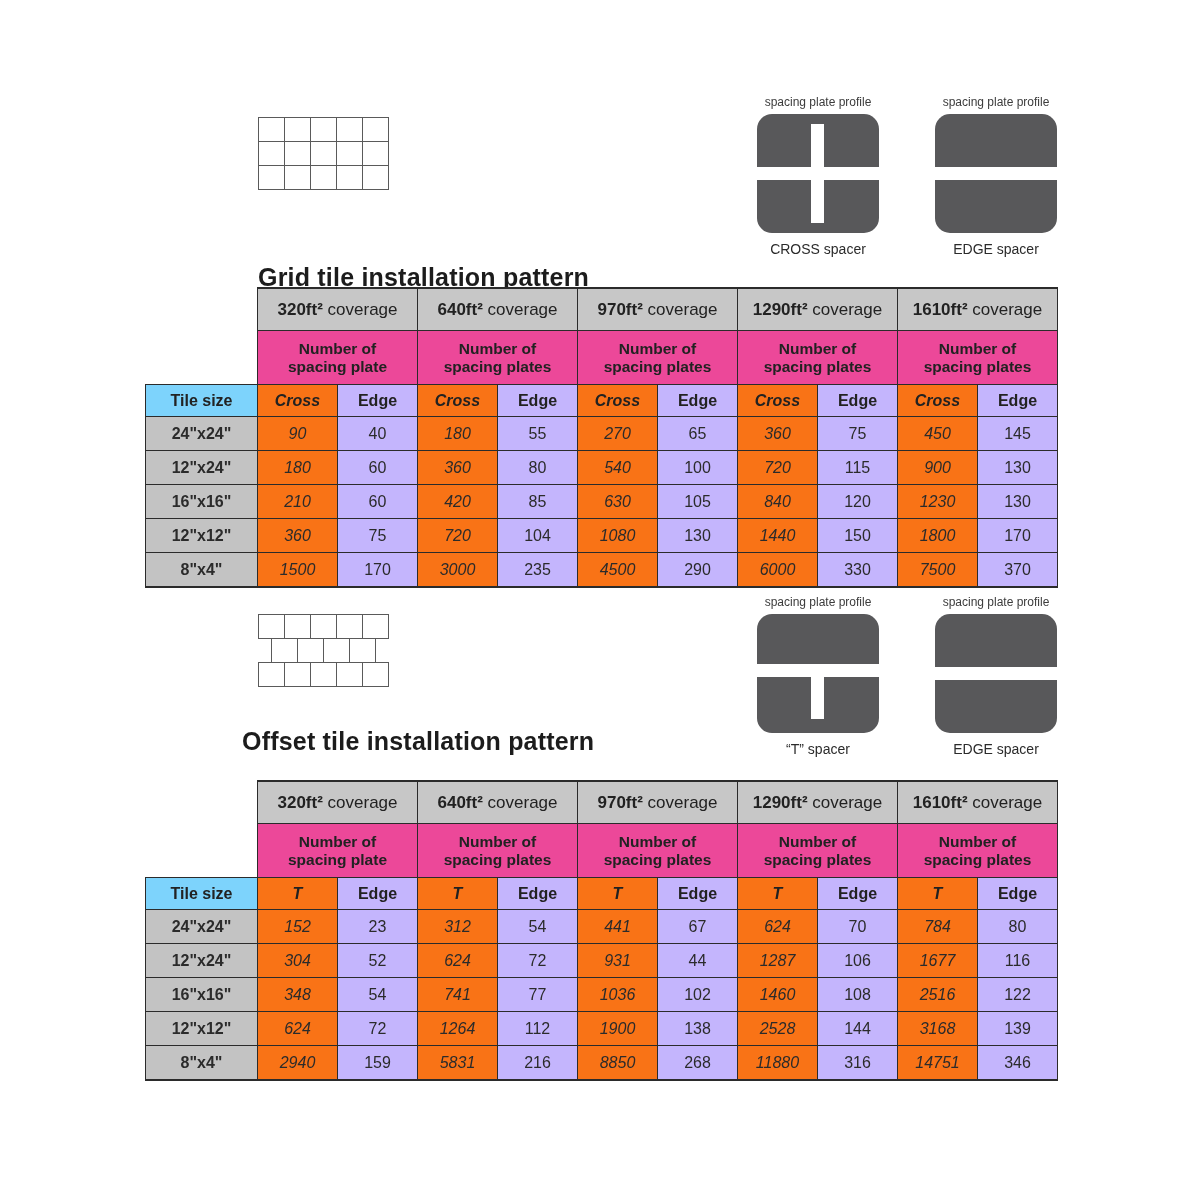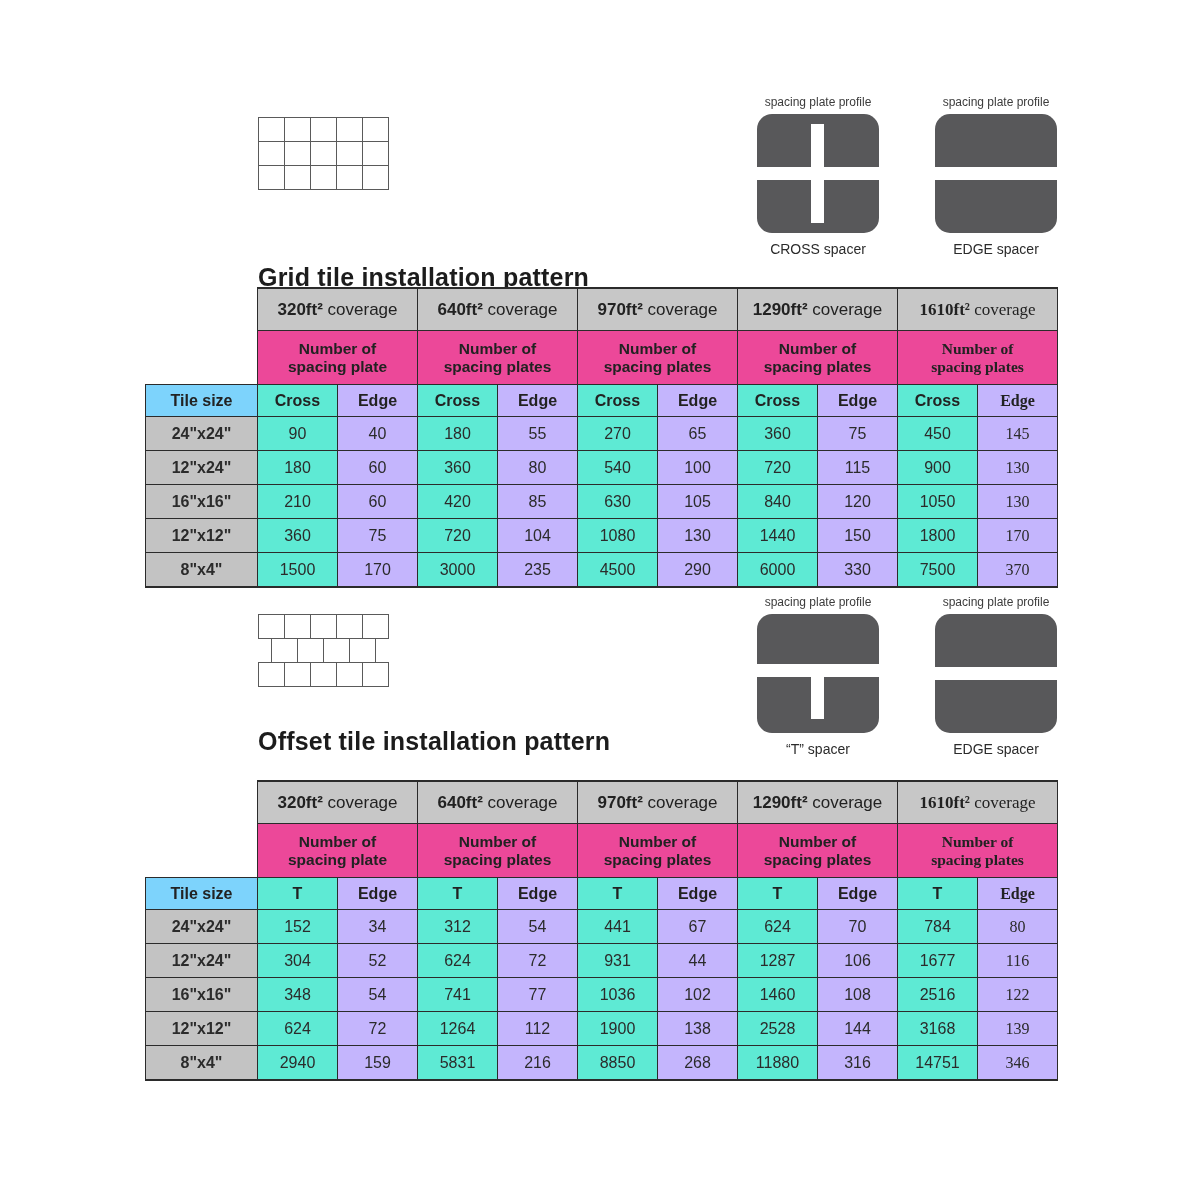--- a/index.html
+++ b/index.html
@@ -29,24 +29,24 @@
                     border:1px solid #2b2b2b;font-size:16px;}
   .blank{border:none !important;background:#fff;}
   .row-coverage th{height:41px;background:#c7c7c7;font-weight:normal;font-size:17px;
                    border-top-width:2.5px;color:#222;}
   .cov-strong{font-weight:bold;text-align:center;}
   .row-subheader th{height:53px;background:#ec4899;font-weight:bold;font-size:15.5px;line-height:1.15;}
   .subtext{display:inline-block;width:116px;}
   .row-cols th{height:31px;font-weight:bold;}
   .tile-header{background:#7dd3fc;border-top-width:2.5px;border-left-width:2.5px;border-right-width:2.5px;}
   .tile-cell{background:#c3c3c3;font-weight:bold;border-left-width:2.5px;border-right-width:2.5px;height:33px;}
-  .col-a{background:#5eead4;}
+  .col-a{background:#f97316;font-style:italic;}
   .col-b{background:#c4b5fd;}
   .group-start{border-left-width:2.5px;}
-  .last-col{border-right-width:2.5px;font-family:Liberation Serif, serif;}
+  .last-col{border-right-width:2.5px;}
   .spec tbody td{height:33px;color:#2b2b2b;}
   .spec tbody tr:last-child td{border-bottom-width:2.5px;}
 </style>
 </head>
 <body>
 
 <div class="page">
 
   <svg class="pattern" style="left:258px;top:117px;" width="132" height="74">
     <g fill="#ffffff" stroke="#5a5a5a" stroke-width="1">
@@ -162,21 +162,21 @@
           <tr>
             <td class="tile-cell">16"x16"</td>
             <td class="val col-a group-start">210</td>
             <td class="val col-b">60</td>
             <td class="val col-a group-start">420</td>
             <td class="val col-b">85</td>
             <td class="val col-a group-start">630</td>
             <td class="val col-b">105</td>
             <td class="val col-a group-start">840</td>
             <td class="val col-b">120</td>
-            <td class="val col-a group-start">1050</td>
+            <td class="val col-a group-start">1230</td>
             <td class="val col-b last-col">130</td>
           </tr>
           <tr>
             <td class="tile-cell">12"x12"</td>
             <td class="val col-a group-start">360</td>
             <td class="val col-b">75</td>
             <td class="val col-a group-start">720</td>
             <td class="val col-b">104</td>
             <td class="val col-a group-start">1080</td>
             <td class="val col-b">130</td>
@@ -214,21 +214,21 @@
         <rect x="65.5" y="24.5" width="26" height="24"></rect>
         <rect x="91.5" y="24.5" width="26" height="24"></rect>
       <rect x="0.5" y="48.5" width="26" height="24"></rect>
         <rect x="26.5" y="48.5" width="26" height="24"></rect>
         <rect x="52.5" y="48.5" width="26" height="24"></rect>
         <rect x="78.5" y="48.5" width="26" height="24"></rect>
         <rect x="104.5" y="48.5" width="26" height="24"></rect>
     </g>
   </svg>
 
-  <div class="sec-title" style="left:258px;top:727px;">Offset tile installation pattern</div>
+  <div class="sec-title" style="left:242px;top:727px;">Offset tile installation pattern</div>
 
   <div class="spacer" style="left:756px;top:595px;">
     <div class="profile-label">spacing plate profile</div>
     <div class="spacer-icon t">
       <div class="bar-h"></div>
         <div class="stem"></div>
     </div>
     <div class="spacer-name">“T” spacer</div>
   </div>
 
@@ -282,21 +282,21 @@
           <th class="col-a group-start">T</th>
           <th class="col-b">Edge</th>
           <th class="col-a group-start">T</th>
           <th class="col-b last-col">Edge</th>
         </tr>
       </thead>
       <tbody>
           <tr>
             <td class="tile-cell">24"x24"</td>
             <td class="val col-a group-start">152</td>
-            <td class="val col-b">34</td>
+            <td class="val col-b">23</td>
             <td class="val col-a group-start">312</td>
             <td class="val col-b">54</td>
             <td class="val col-a group-start">441</td>
             <td class="val col-b">67</td>
             <td class="val col-a group-start">624</td>
             <td class="val col-b">70</td>
             <td class="val col-a group-start">784</td>
             <td class="val col-b last-col">80</td>
           </tr>
           <tr>

